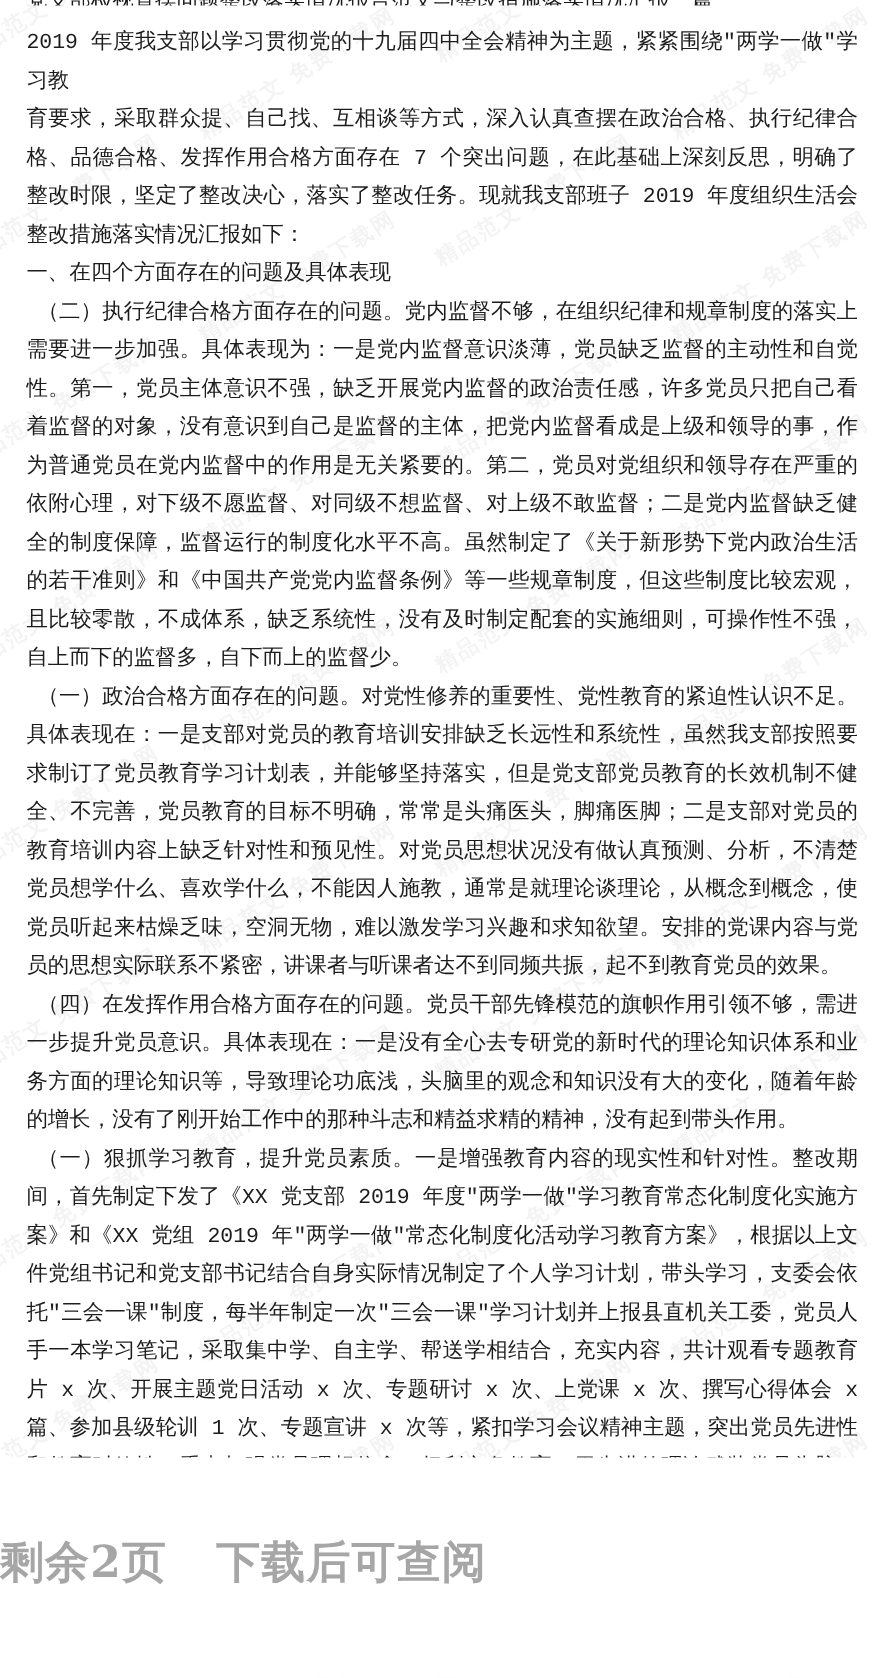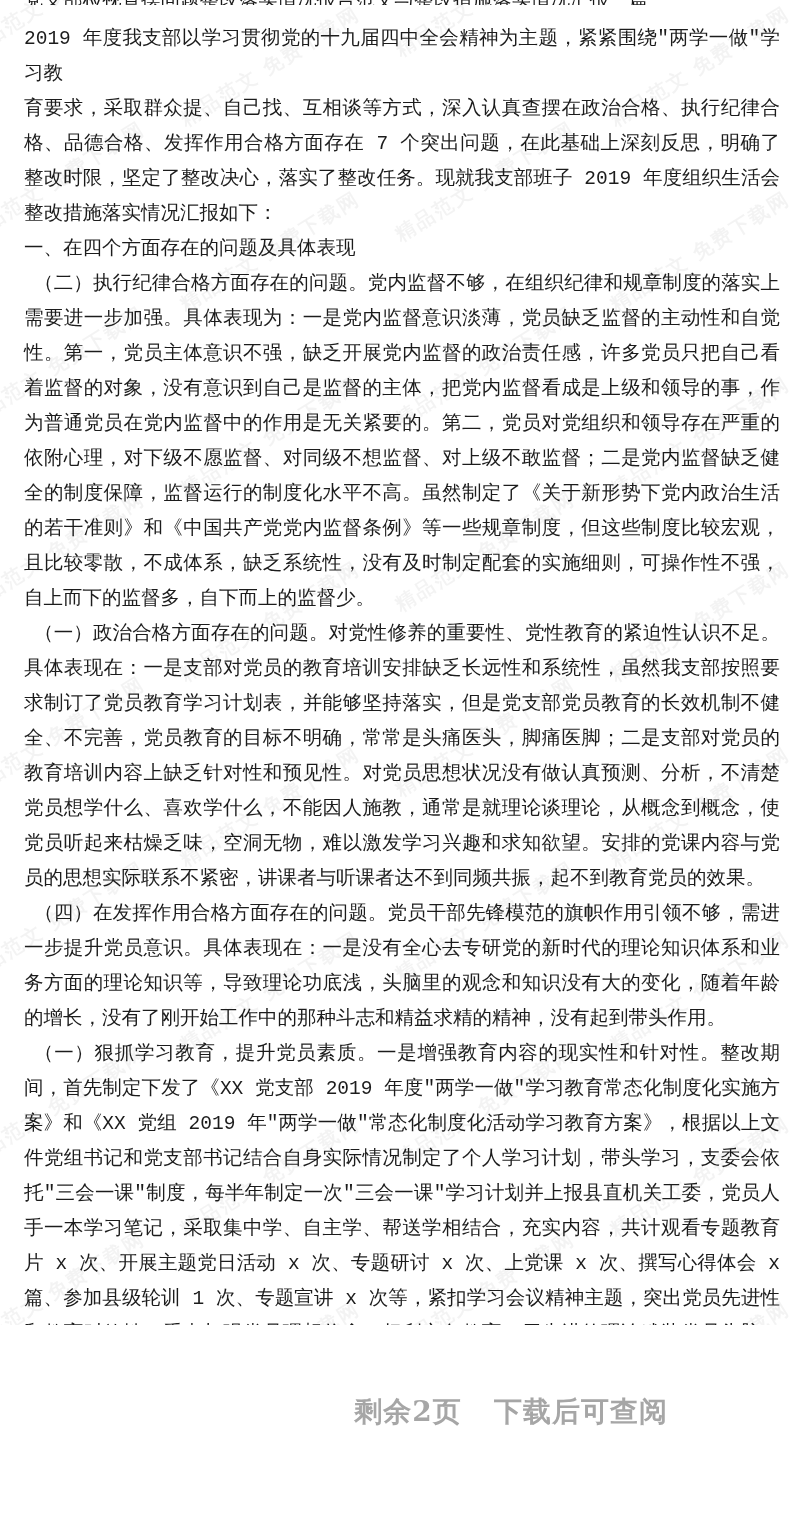--- a/index.html
+++ b/index.html
@@ -90,23 +90,23 @@
     width: 800px;
     height: 200px;
     background: #ffffff;
     z-index: 3;
   }
   #paywall-text {
     position: absolute;
     left: 0;
     top: 68px;
     width: 668px;
-    text-align: right;
+    text-align: left;
     color: #a6a6a6;
-    font-size: 28px;
+    font-size: 40px;
     font-weight: 700;
     letter-spacing: 1px;
     font-family: "DejaVu Serif", "Liberation Serif", serif;
     white-space: pre;
   }
 </style>
 </head>
 <body>
 
 <div id="page">

